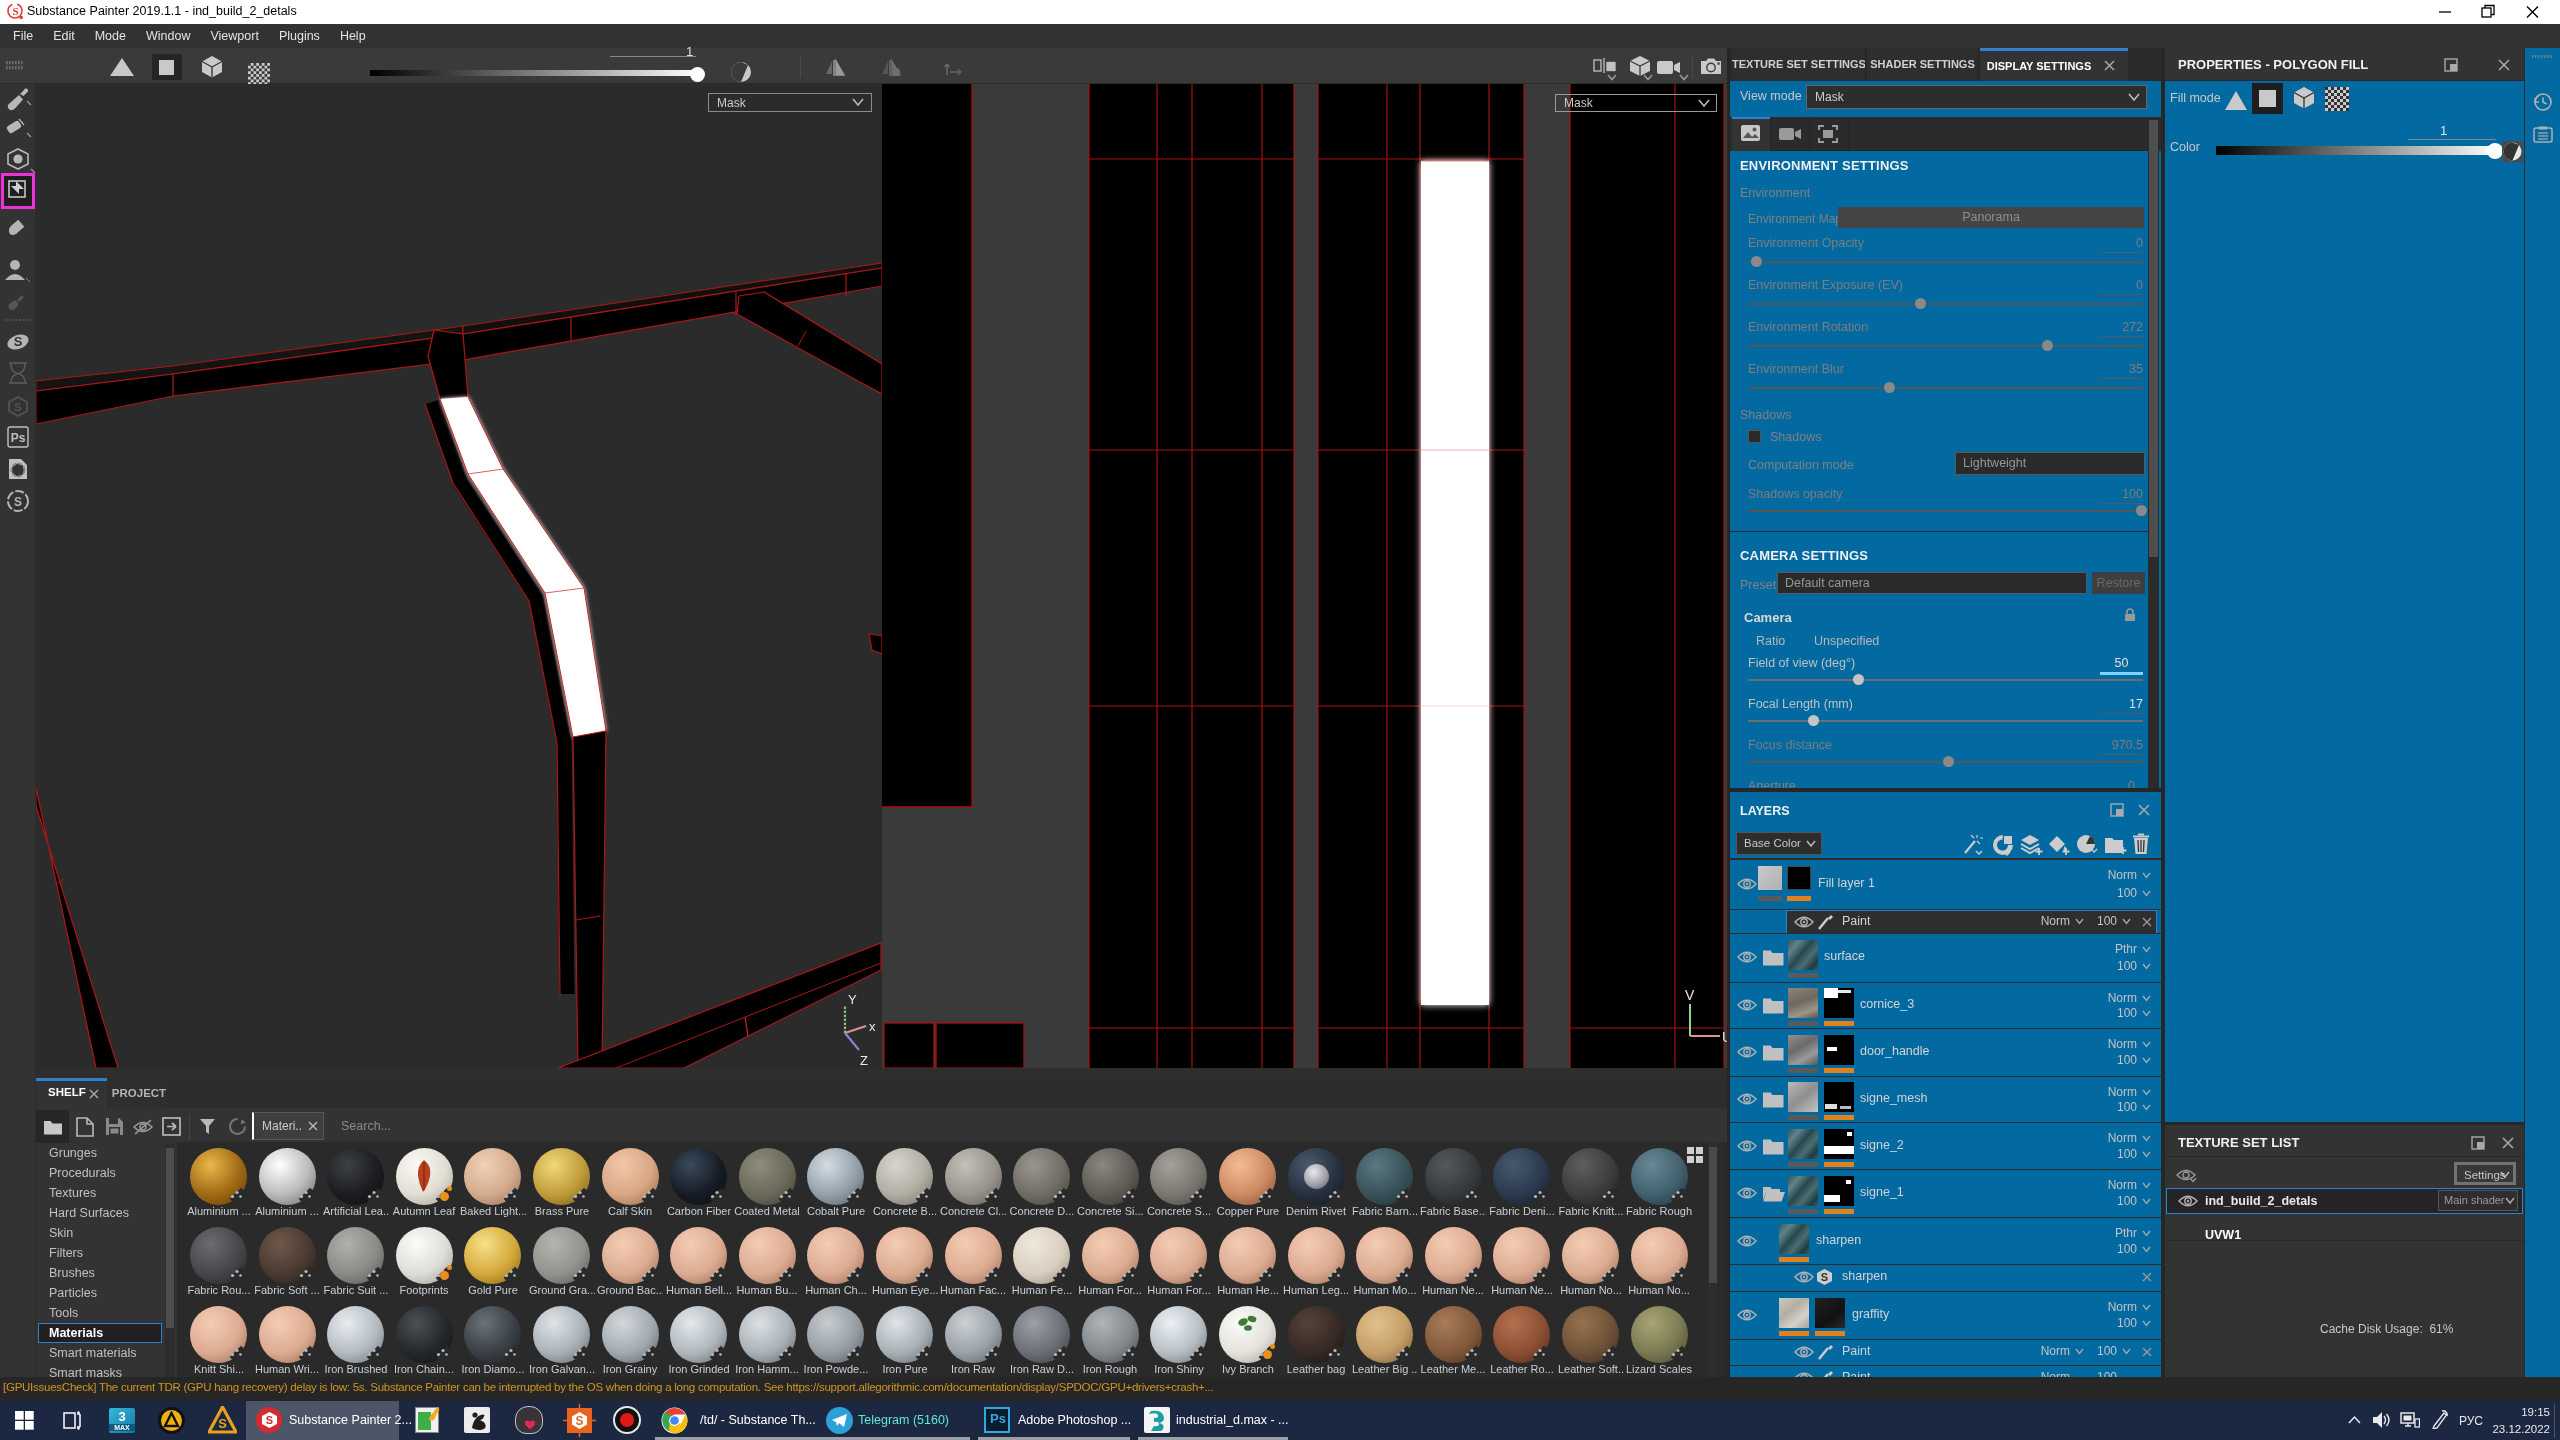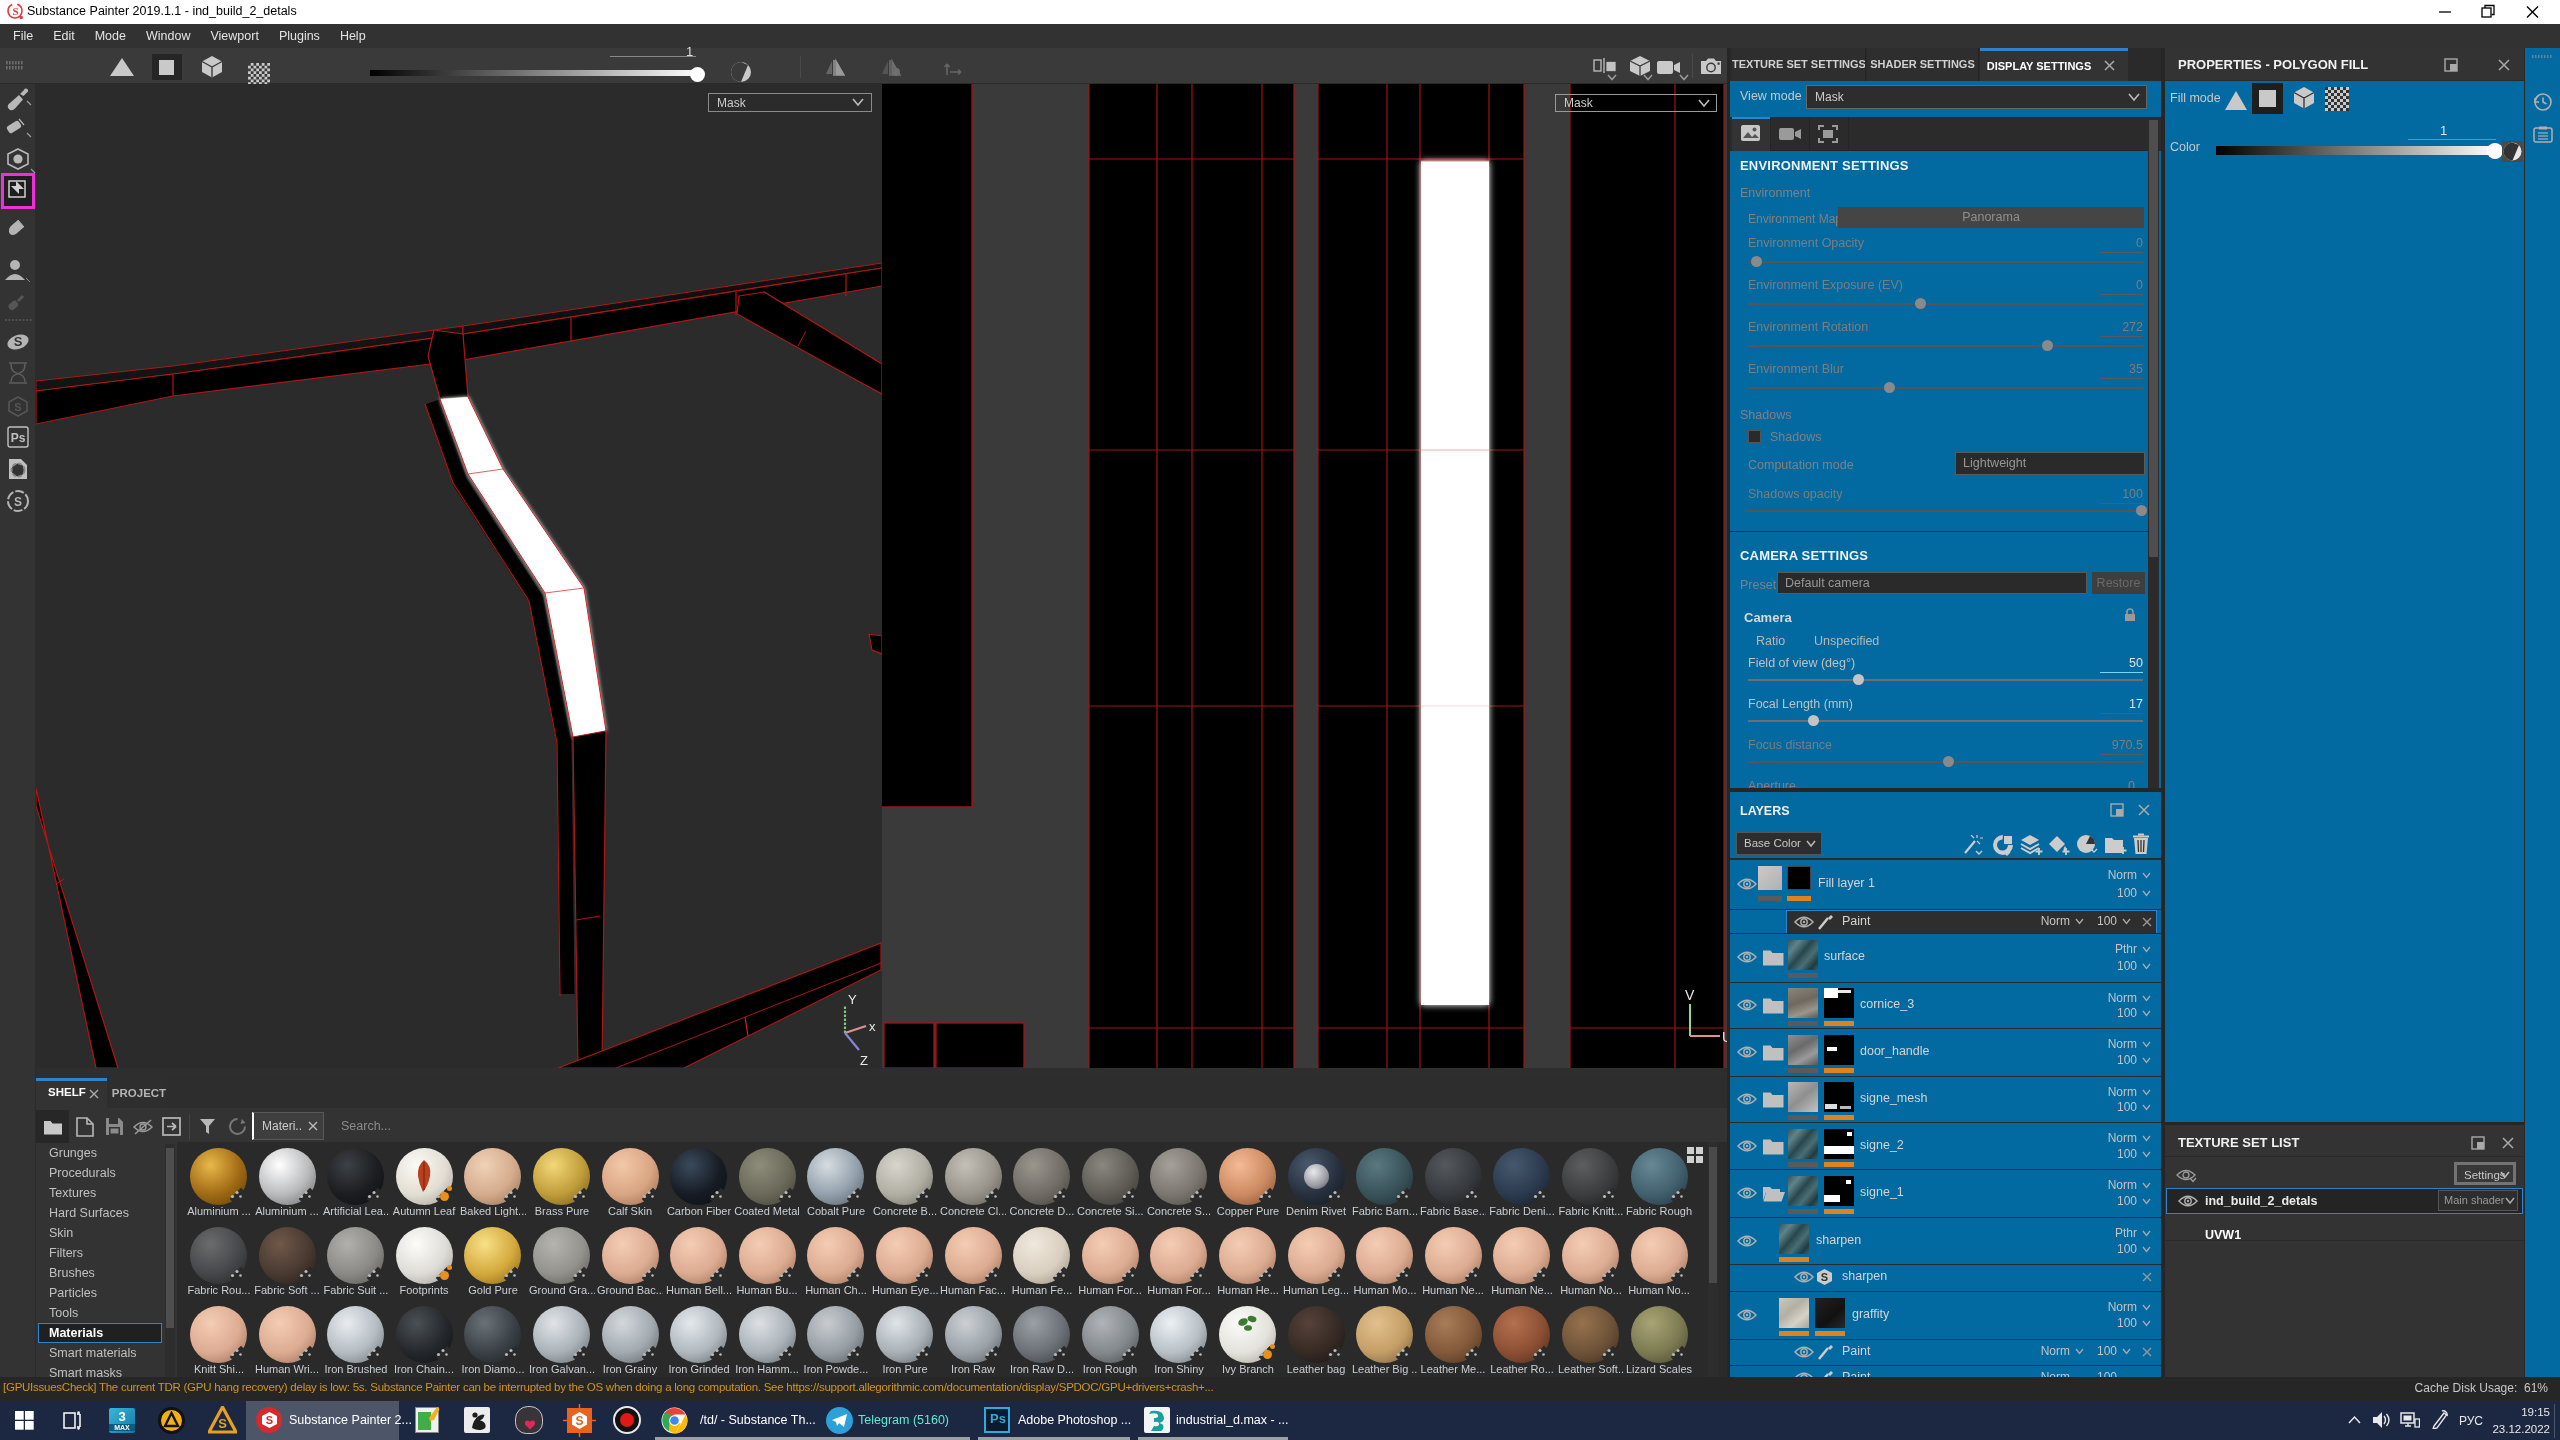--- a/index.html
+++ b/index.html
@@ -380,21 +380,21 @@
 <div class="abs" style="left:1777px;top:572px;width:310px;height:22px;background:#2a2a2a;border:1px solid #5a5a5a;color:#979797;font-size:12.5px;line-height:20px"><span style="margin-left:7px">Default camera</span></div>
 <div class="abs" style="left:2092px;top:572px;width:53px;height:22px;background:#3e3e3e;color:#6a6a6a;font-size:12.5px;text-align:center;line-height:22px">Restore</div>
 <div class="abs" style="left:1744px;top:610px;font-size:13px;font-weight:bold;color:#d8d8d8">Camera</div>
 <svg class="abs" style="left:2124px;top:608px" width="12" height="14" viewBox="0 0 12 14">
     <rect x="1" y="6" width="10" height="7" fill="#999"></rect>
     <path d="M3,6 v-2 a3,3 0 0 1 6,0 v2" fill="none" stroke="#999" stroke-width="1.6"></path>
   </svg>
 <div class="abs" style="left:1756px;top:634px;font-size:12.5px;color:#b8b8b8">Ratio</div>
 <div class="abs" style="left:1814px;top:634px;font-size:12.5px;color:#b8b8b8">Unspecified</div>
 <div class="abs" style="left:1748px;top:656px;font-size:12.5px;color:#c0c0c0">Field of view (deg°)</div>
-<div class="abs" style="left:2100px;top:656px;width:43px;text-align:right;font-size:12.5px;color:#e0e0e0;border-bottom:1px solid #7dd3fc;padding-bottom:2px">50</div>
+<div class="abs" style="left:2100px;top:656px;width:43px;text-align:center;font-size:12.5px;color:#e0e0e0;border-bottom:3px solid #7dd3fc;padding-bottom:2px">50</div>
 <div class="sl" style="left:1748px;top:679px;width:395px;background:#6e6e6e"></div>
 <div class="sldot" style="left:1853px;top:674px;background:#c4c4c4"></div>
 <div class="abs" style="left:1748px;top:697px;font-size:12.5px;color:#c0c0c0">Focal Length (mm)</div>
 <div class="abs" style="left:2100px;top:697px;width:43px;text-align:right;font-size:12.5px;color:#e0e0e0;border-bottom:1px solid #5a5a5a;padding-bottom:2px">17</div>
 <div class="sl" style="left:1748px;top:720px;width:395px;background:#6e6e6e"></div>
 <div class="sldot" style="left:1808px;top:715px;background:#c4c4c4"></div>
 <div class="abs" style="left:1748px;top:738px;font-size:12.5px;color:#7d7d7d">Focus distance</div>
 <div class="abs" style="left:2100px;top:738px;width:43px;text-align:right;font-size:12.5px;color:#7d7d7d;border-bottom:1px solid #5a5a5a;padding-bottom:2px">970.5</div>
 <div class="sl" style="left:1748px;top:761px;width:395px;background:#555"></div>
 <div class="sldot" style="left:1943px;top:756px;background:#8a8a8a"></div>
@@ -1576,21 +1576,21 @@
       <rect x="10" y="1" width="7" height="7"></rect>
       <rect x="1" y="10" width="7" height="7"></rect>
       <rect x="10" y="10" width="7" height="7"></rect>
     </g>
   </svg>
 <div class="abs" style="left:1708px;top:1142px;width:10px;height:235px;background:#2d2d2d"></div>
 <div class="abs" style="left:1709px;top:1147px;width:8px;height:136px;background:#4a4a4a"></div>
 
 <div class="abs" style="left:0;top:1377px;width:2560px;height:24px;background:#262626"></div>
 <div class="abs" style="left:3px;top:1381px;font-size:11.5px;color:#d09423;white-space:nowrap;letter-spacing:-0.25px">[GPUIssuesCheck] The current TDR (GPU hang recovery) delay is low: 5s. Substance Painter can be interrupted by the OS when doing a long computation. See https://support.allegorithmic.com/documentation/display/SPDOC/GPU+drivers+crash+...</div>
-<div class="abs" style="left:2320px;top:1381px;width:228px;font-size:12px;color:#c8c8c8;text-align:right">Cache Disk Usage:&nbsp;&nbsp;61%</div>
+<div class="abs" style="left:2320px;top:1322px;width:228px;font-size:12px;color:#c8c8c8;">Cache Disk Usage:&nbsp;&nbsp;61%</div>
 
 <div class="abs" style="left:0;top:1401px;width:2560px;height:39px;background:#1c2742"></div>
 <svg class="abs" style="left:15px;top:1411px" width="19" height="19" viewBox="0 0 19 19">
     <g fill="#fff">
       <rect x="0" y="0" width="8.7" height="8.7"></rect>
       <rect x="10" y="0" width="8.7" height="8.7"></rect>
       <rect x="0" y="10" width="8.7" height="8.7"></rect>
       <rect x="10" y="10" width="8.7" height="8.7"></rect>
     </g>
   </svg>

